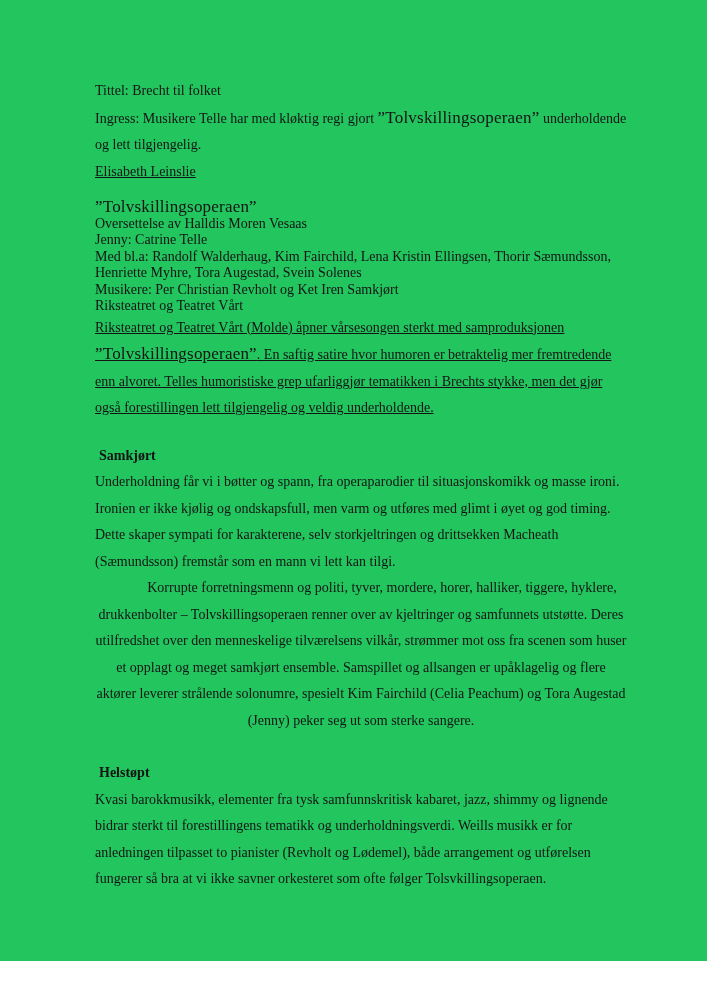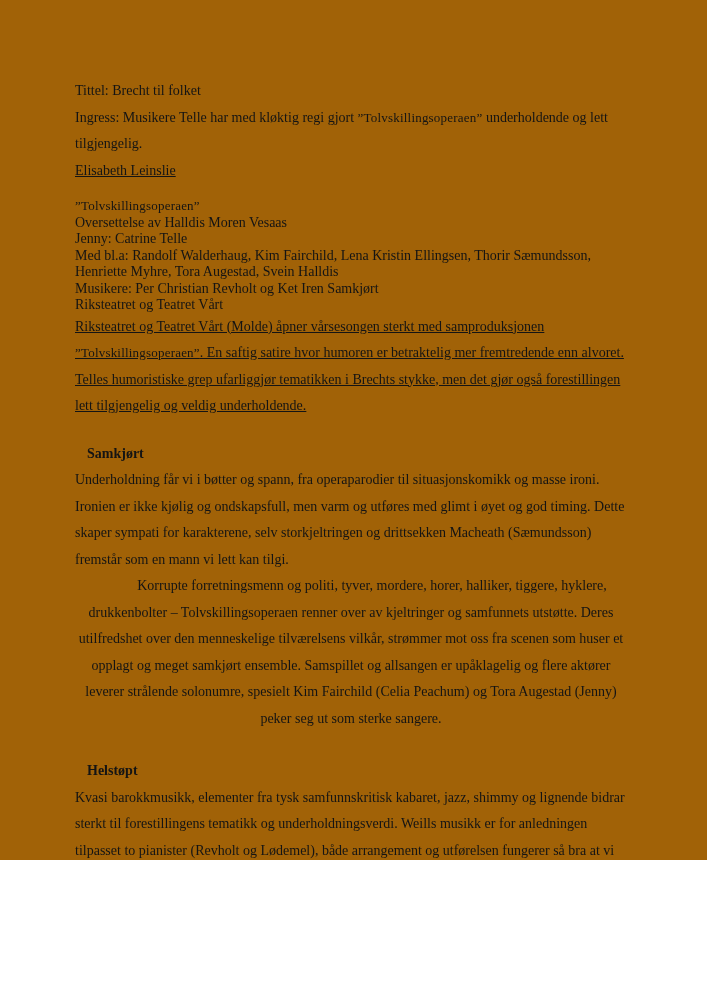--- a/index.html
+++ b/index.html
@@ -3,71 +3,71 @@
 <meta charset="utf-8">
 <style>
   html, body {
     margin: 0;
     padding: 0;
     background: #ffffff;
   }
   .page {
     position: relative;
     width: 707px;
-    height: 860px;
-    background: #a16207;
+    height: 961px;
+    background: #22c55e;
     box-sizing: border-box;
-    padding: 78px 80px 0 75px;
+    padding: 78px 80px 0 95px;
     font-family: "Liberation Serif", "DejaVu Serif", serif;
     font-size: 14px;
     color: #141414;
     overflow: hidden;
   }
   .page p {
     margin: 0;
     line-height: 26.5px;
   }
   .title-line { margin-top: 0; }
   .ingress { margin-top: 7px; }
   .byline { margin-top: 7px; text-decoration: underline; }
   .credits {
     margin-top: 14px;
     line-height: 16.5px;
   }
   .credits div { line-height: 16.5px; }
   .quoted-title {
-    font-size: 13px;
+    font-size: 17px;
     letter-spacing: 0.2px;
   }
   .lead { margin-top: 30px; text-decoration: underline; }
   h2.section-heading {
     font-size: 14px;
     font-weight: bold;
-    margin: 21px 0 0 12px;
+    margin: 21px 0 0 4px;
     line-height: 26.5px;
   }
   h2.section-heading.second { margin-top: 26px; }
   .indent { text-indent: 42px; text-align: center; }
 </style>
 </head>
 <body>
 
 <div class="page">
 
   <p class="title-line">Tittel: Brecht til folket</p>
 
   <p class="ingress"><span>Ingress: Musikere Telle har med kløktig regi gjort </span><span class="quoted-title">”Tolvskillingsoperaen”</span><span> underholdende og lett tilgjengelig.</span></p>
 
   <p class="byline">Elisabeth Leinslie</p>
 
   <div class="credits">
     <div class="quoted-title">”Tolvskillingsoperaen”</div>
     <div>Oversettelse av Halldis Moren Vesaas</div>
     <div>Jenny: Catrine Telle</div>
-    <div>Med bl.a: Randolf Walderhaug, Kim Fairchild, Lena Kristin Ellingsen, Thorir Sæmundsson, Henriette Myhre, Tora Augestad, Svein Halldis</div>
+    <div>Med bl.a: Randolf Walderhaug, Kim Fairchild, Lena Kristin Ellingsen, Thorir Sæmundsson, Henriette Myhre, Tora Augestad, Svein Solenes</div>
     <div>Musikere: Per Christian Revholt og Ket Iren Samkjørt</div>
     <div>Riksteatret og Teatret Vårt</div>
   </div>
 
   <p class="lead"><span>Riksteatret og Teatret Vårt (Molde) åpner vårsesongen sterkt med samproduksjonen </span><span class="quoted-title">”Tolvskillingsoperaen”</span><span>. En saftig satire hvor humoren er betraktelig mer fremtredende enn alvoret. Telles humoristiske grep ufarliggjør tematikken i Brechts stykke, men det gjør også forestillingen lett tilgjengelig og veldig underholdende.</span></p>
 
   <h2 class="section-heading">Samkjørt</h2>
 
   <p>Underholdning får vi i bøtter og spann, fra operaparodier til situasjonskomikk og masse ironi. Ironien er ikke kjølig og ondskapsfull, men varm og utføres med glimt i øyet og god timing. Dette skaper sympati for karakterene, selv storkjeltringen og drittsekken Macheath (Sæmundsson) fremstår som en mann vi lett kan tilgi.</p>
 

